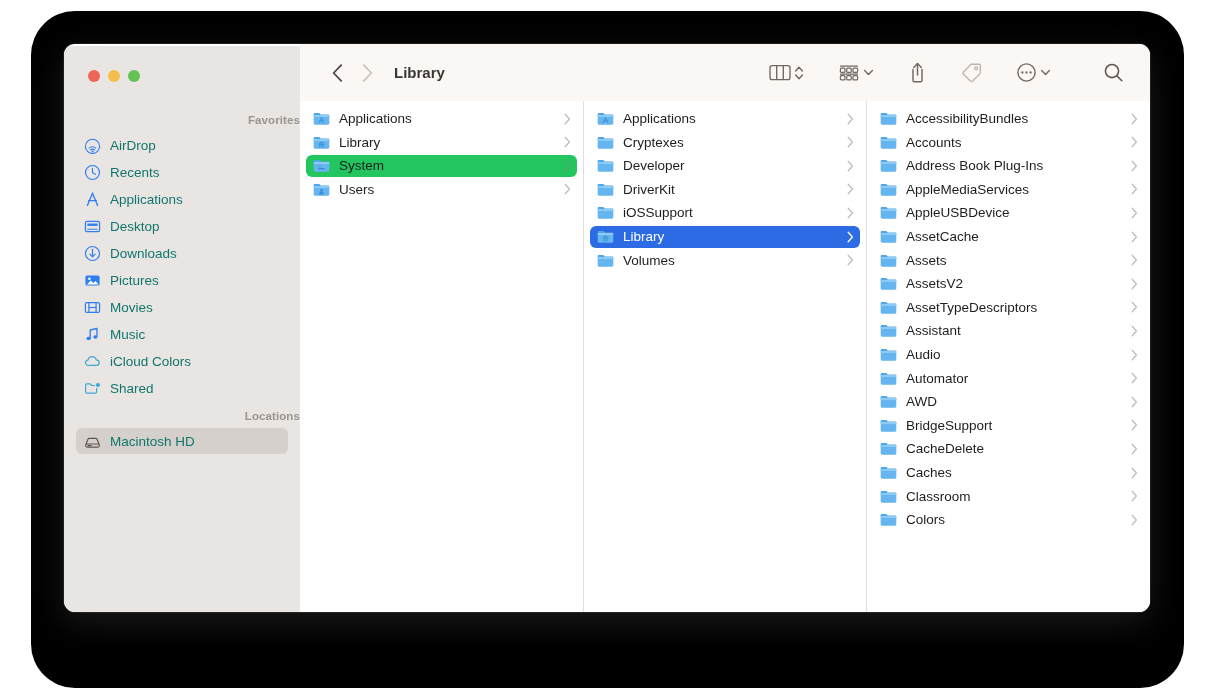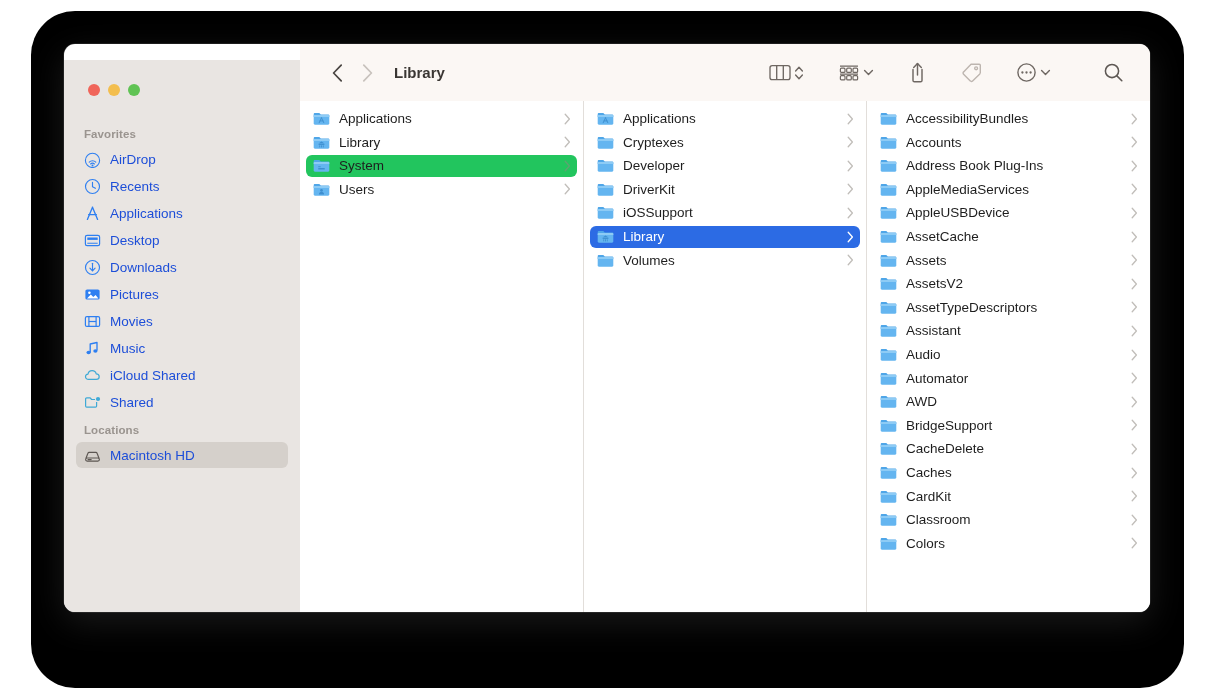--- a/index.html
+++ b/index.html
@@ -18,41 +18,42 @@
 
   
   .window{
     position:absolute;left:64px;top:44px;width:1086px;height:568px;
     background:#ffffff;border-radius:11px;overflow:hidden;
     box-shadow:0 0 0 0.5px rgba(255,255,255,.18), 0 10px 34px rgba(255,255,255,.10);
   }
 
   
   .sidebar{
-    position:absolute;left:0;top:16px;width:236px;height:100%;
+    position:absolute;left:0;top:2px;width:236px;height:100%;
     background:#E9E5E2;
+    text-align:right;
   }
   .traffic{position:absolute;left:24px;top:24px;display:flex;gap:8px;}
   .light{width:12px;height:12px;border-radius:50%;}
   .light.red{background:#F0655A;}
   .light.yellow{background:#F3BE4E;}
   .light.green{background:#60C354;}
 
   .sb-scroll{position:absolute;left:0;top:60px;right:0;bottom:0;}
   .sb-section{
     font-size:11.5px;font-weight:bold;color:#9A948F;
     padding:8px 0 5px 20px;letter-spacing:.1px;
   }
   .sb-item{
     display:flex;align-items:center;height:26px;margin:1px 12px;
     padding:0 8px;border-radius:6px;gap:9px;cursor:default;
   }
   .sb-item.selected{background:#D5D0CB;}
   .sb-ico{width:17px;height:17px;flex:0 0 17px;display:flex;align-items:center;justify-content:center;}
-  .sb-label{font-size:13.5px;color:#1d4ed8;white-space:nowrap;}
+  .sb-label{font-size:13.5px;color:#0f766e;white-space:nowrap;}
 
   
   .toolbar{
     position:absolute;left:236px;top:0;right:0;height:57px;
     background:#FBF7F4;display:flex;align-items:center;
     box-sizing:border-box;padding:0 22px 0 22px;
   }
   .nav-btn{width:30px;display:flex;align-items:center;justify-content:center;cursor:default;}
   .win-title{
     font-size:15px;font-weight:bold;color:#3A3633;margin-left:12px;white-space:nowrap;
@@ -192,21 +193,21 @@
               </svg>
             </span>
             <span class="sb-label">Music</span>
           </div>
           <div class="sb-item">
             <span class="sb-ico">
               <svg width="17" height="17" viewBox="0 0 17 17">
                 <path d="M4.6 12.4 C2.7 12.4 1.5 11.2 1.5 9.7 C1.5 8.3 2.6 7.2 4 7.1 C4.3 5.1 6 3.6 8.1 3.6 C10.1 3.6 11.8 5 12.2 6.9 C13.9 7 15.2 8.2 15.2 9.7 C15.2 11.2 14 12.4 12.3 12.4 Z" fill="none" stroke="#3FA9D6" stroke-width="1.2" stroke-linejoin="round"></path>
               </svg>
             </span>
-            <span class="sb-label">iCloud Shared</span>
+            <span class="sb-label">iCloud Colors</span>
           </div>
           <div class="sb-item">
             <span class="sb-ico">
               <svg width="17" height="17" viewBox="0 0 17 17">
                 <path d="M1.6 5 C1.6 4.3 2 3.9 2.7 3.9 L6.2 3.9 L7.6 5.5 L11 5.5" fill="none" stroke="#3FA9D6" stroke-width="1.2" stroke-linejoin="round"></path>
                 <path d="M1.6 5 L1.6 12.1 C1.6 12.8 2 13.2 2.7 13.2 L11.5 13.2 C12.2 13.2 12.6 12.8 12.6 12.1 L12.6 7.9" fill="none" stroke="#3FA9D6" stroke-width="1.2" stroke-linejoin="round"></path>
                 <circle cx="14" cy="5" r="2.1" fill="#3FA9D6"></circle>
               </svg>
             </span>
             <span class="sb-label">Shared</span>
@@ -772,35 +773,20 @@
             </span>
           </div>
           <div class="row">
             <span class="fico">
               <svg width="17" height="15" viewBox="0 0 17 15">
                 <path d="M0.7 3.2 C0.7 2.5 1.2 2 1.9 2 L6.3 2 L7.8 3.6 L15.1 3.6 C15.8 3.6 16.3 4.1 16.3 4.8 L16.3 5.6 L0.7 5.6 Z" fill="#4FA6E8"></path>
                 <path d="M0.7 5.1 C0.7 4.5 1.2 4.1 1.9 4.1 L15.1 4.1 C15.8 4.1 16.3 4.5 16.3 5.1 L16.3 12.6 C16.3 13.3 15.8 13.7 15.1 13.7 L1.9 13.7 C1.2 13.7 0.7 13.3 0.7 12.6 Z" fill="#64B5F0"></path>
                 <path d="M0.7 5.1 C0.7 4.5 1.2 4.1 1.9 4.1 L15.1 4.1 C15.8 4.1 16.3 4.5 16.3 5.1 L16.3 6.1 L0.7 6.1 Z" fill="#8DCBF5"></path>
               </svg>
             </span>
-            <span class="row-name">CardKit</span>
-            <span class="chev" style="color: rgb(142, 136, 128);">
-              <svg width="7" height="12" viewBox="0 0 7 12">
-                <path d="M1.2 1.3 L5.4 6 L1.2 10.7" fill="none" stroke="currentColor" stroke-width="1.3" stroke-linecap="round" stroke-linejoin="round"></path>
-              </svg>
-            </span>
-          </div>
-          <div class="row">
-            <span class="fico">
-              <svg width="17" height="15" viewBox="0 0 17 15">
-                <path d="M0.7 3.2 C0.7 2.5 1.2 2 1.9 2 L6.3 2 L7.8 3.6 L15.1 3.6 C15.8 3.6 16.3 4.1 16.3 4.8 L16.3 5.6 L0.7 5.6 Z" fill="#4FA6E8"></path>
-                <path d="M0.7 5.1 C0.7 4.5 1.2 4.1 1.9 4.1 L15.1 4.1 C15.8 4.1 16.3 4.5 16.3 5.1 L16.3 12.6 C16.3 13.3 15.8 13.7 15.1 13.7 L1.9 13.7 C1.2 13.7 0.7 13.3 0.7 12.6 Z" fill="#64B5F0"></path>
-                <path d="M0.7 5.1 C0.7 4.5 1.2 4.1 1.9 4.1 L15.1 4.1 C15.8 4.1 16.3 4.5 16.3 5.1 L16.3 6.1 L0.7 6.1 Z" fill="#8DCBF5"></path>
-              </svg>
-            </span>
             <span class="row-name">Classroom</span>
             <span class="chev" style="color: rgb(142, 136, 128);">
               <svg width="7" height="12" viewBox="0 0 7 12">
                 <path d="M1.2 1.3 L5.4 6 L1.2 10.7" fill="none" stroke="currentColor" stroke-width="1.3" stroke-linecap="round" stroke-linejoin="round"></path>
               </svg>
             </span>
           </div>
           <div class="row">
             <span class="fico">
               <svg width="17" height="15" viewBox="0 0 17 15">

